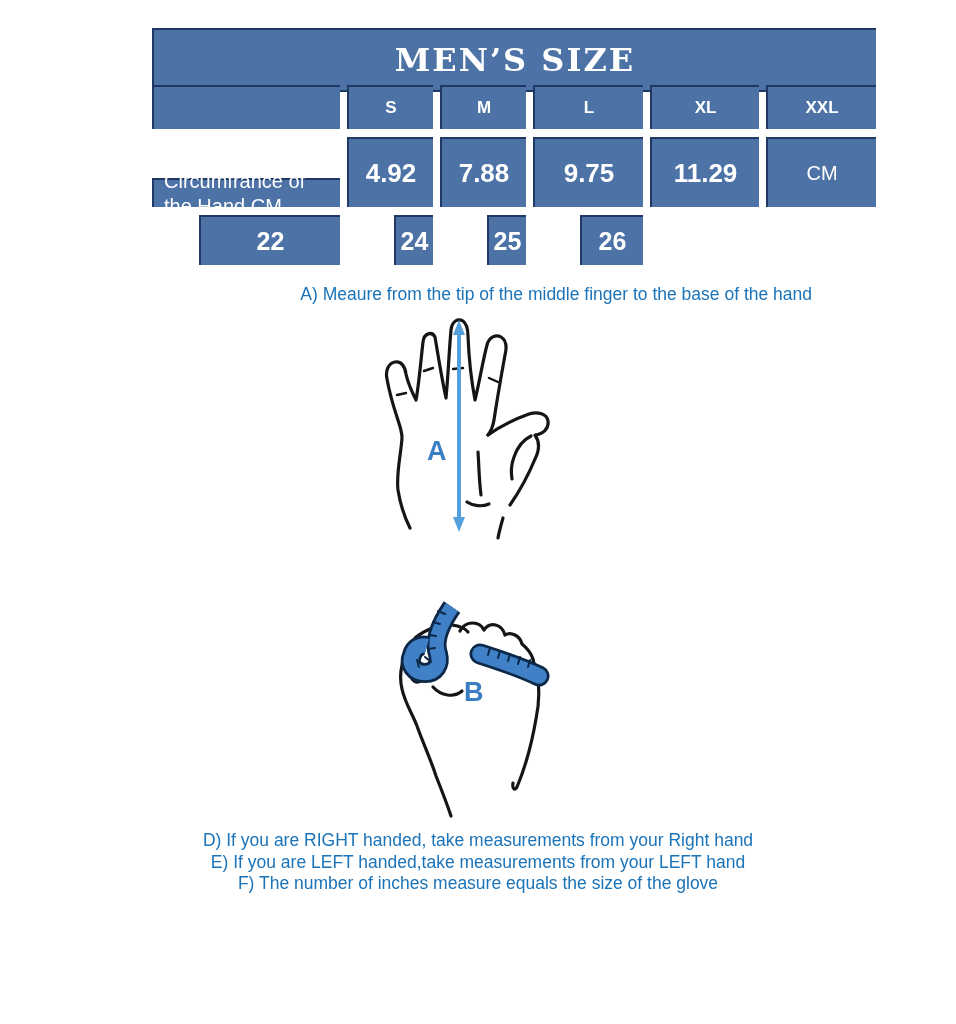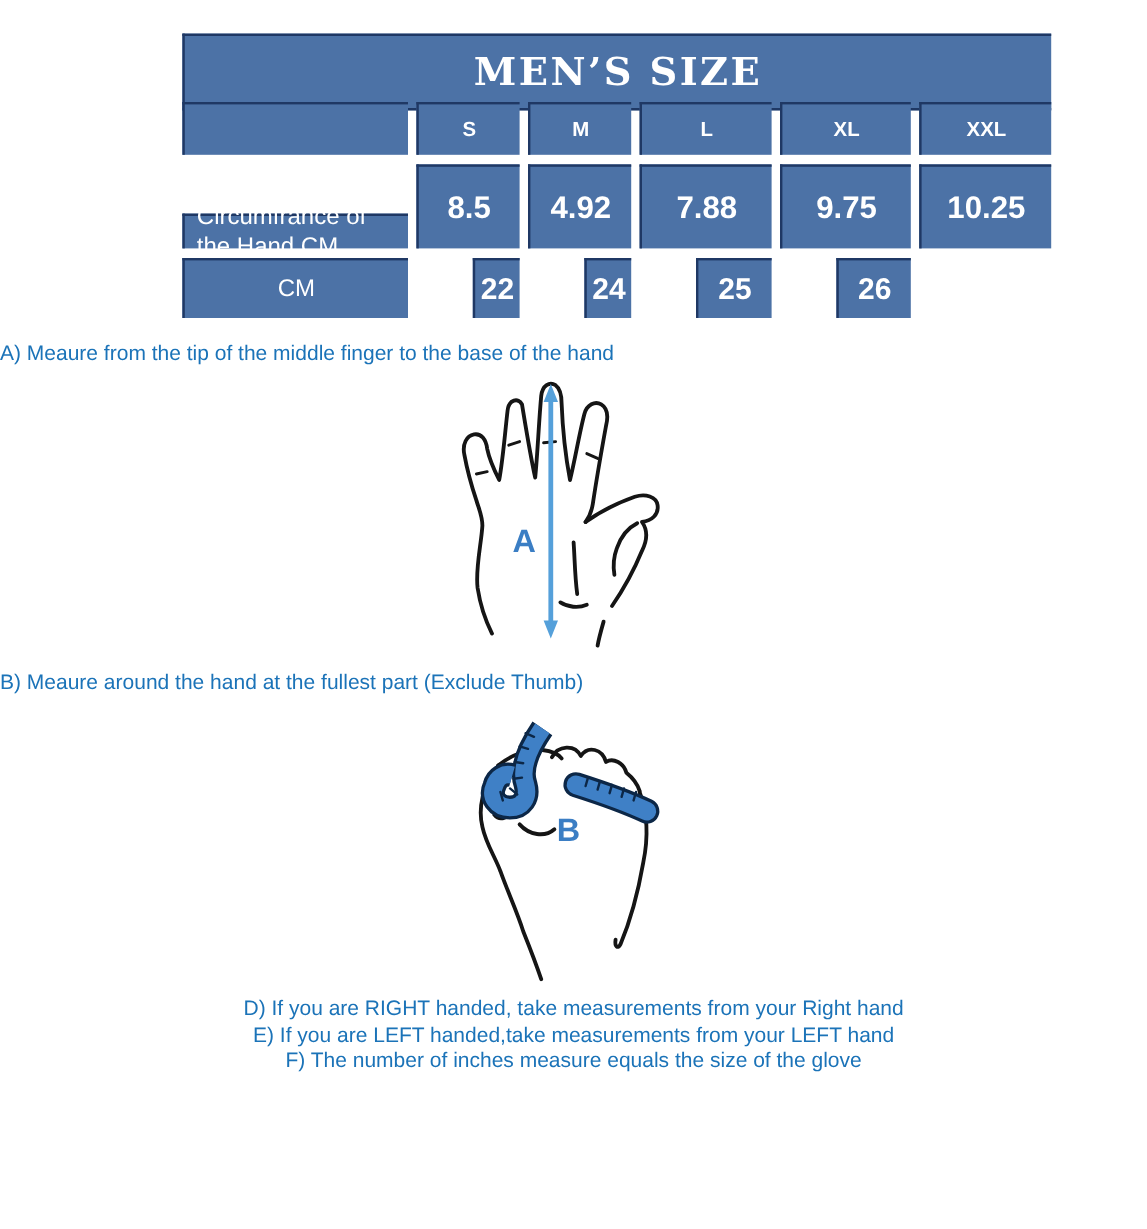--- a/index.html
+++ b/index.html
@@ -32,21 +32,21 @@
     display:flex; align-items:center; justify-content:center;
   }
   .size-h { font-size:17px; font-weight:700; }
   .row-label { font-size:20px; justify-content:flex-start; padding-left:10px; padding-right:6px; line-height:1.25;margin-top:41px; }
   .row-label-cm { font-size:20px; }
   .val-lg { font-size:26px; font-weight:700; }
   .val-md { font-size:25px; font-weight:700;margin-left:47px; }
 
   
   .caption {
-    position:absolute; left:0; width:812px; text-align:left;
+    position:absolute; left:0; width:812px; text-align:right;
     color:#1b73b8; font-size:17.5px;
   }
   .cap-a { top:284px; }
   .cap-b { top:558px; }
   .notes {
     position:absolute; left:0; top:830px; width:956px; text-align:center;
     color:#1b73b8; font-size:17.5px; line-height:21.5px;
   }
 
   
@@ -75,25 +75,24 @@
   <div class="tbl-grid">
 
     <div class="cell"></div>
     <div class="cell size-h">S</div>
     <div class="cell size-h">M</div>
     <div class="cell size-h">L</div>
     <div class="cell size-h">XL</div>
     <div class="cell size-h">XXL</div>
 
     <div class="cell row-label">Circumfrance of the Hand CM</div>
-    <div class="cell val-lg">8.5</div>
     <div class="cell val-lg">4.92</div>
     <div class="cell val-lg">7.88</div>
     <div class="cell val-lg">9.75</div>
-    <div class="cell val-lg">10.25</div>
+    <div class="cell val-lg">11.29</div>
 
     <div class="cell row-label-cm">CM</div>
     <div class="cell val-md">22</div>
     <div class="cell val-md">24</div>
     <div class="cell val-md">25</div>
     <div class="cell val-md">26</div>
   </div>
 
   <div class="caption cap-a">A) Meaure from the tip of the middle finger to the base of the hand</div>
 
@@ -120,21 +119,20 @@
     <path class="crease" d="M 114,66 L 123,70"></path>
 
     <g>
       <line class="arrow-line" x1="84" y1="22" x2="84" y2="206"></line>
       <polygon class="arrow-head" points="84,8 78,23 90,23"></polygon>
       <polygon class="arrow-head" points="84,220 78,205 90,205"></polygon>
     </g>
     <text class="diag-label" x="52" y="148">A</text>
   </svg>
 
-  <div class="caption cap-b">B) Meaure around the hand at the fullest part (Exclude Thumb)</div>
 
   <svg class="fist-svg" width="200" height="240" viewBox="0 0 200 240">
 
     <path class="ink" d="M 23,49 C 13,62 8,81 12,97 C 15,111 22,121 27,134
       C 33,151 41,168 46,184 C 52,199 57,212 61,224"></path>
     <path class="ink" d="M 25,46 C 36,37 50,32 62,33 C 70,34 75,36 78,40"></path>
     <path class="ink" d="M 70,39 C 75,29 89,28 94,38 C 100,29 112,32 115,43
       C 121,39 130,44 132,52 C 137,56 141,61 143,67"></path>
     <path class="ink" d="M 143,68 C 149,84 151,103 146,127 C 142,150 135,176 127,195
       C 125,199 122,197 123,191"></path>

